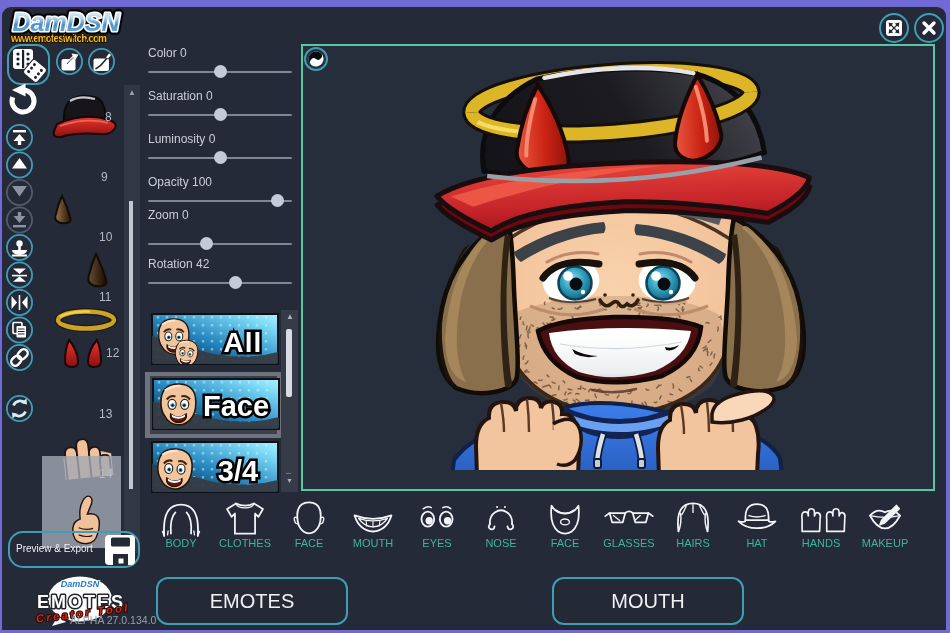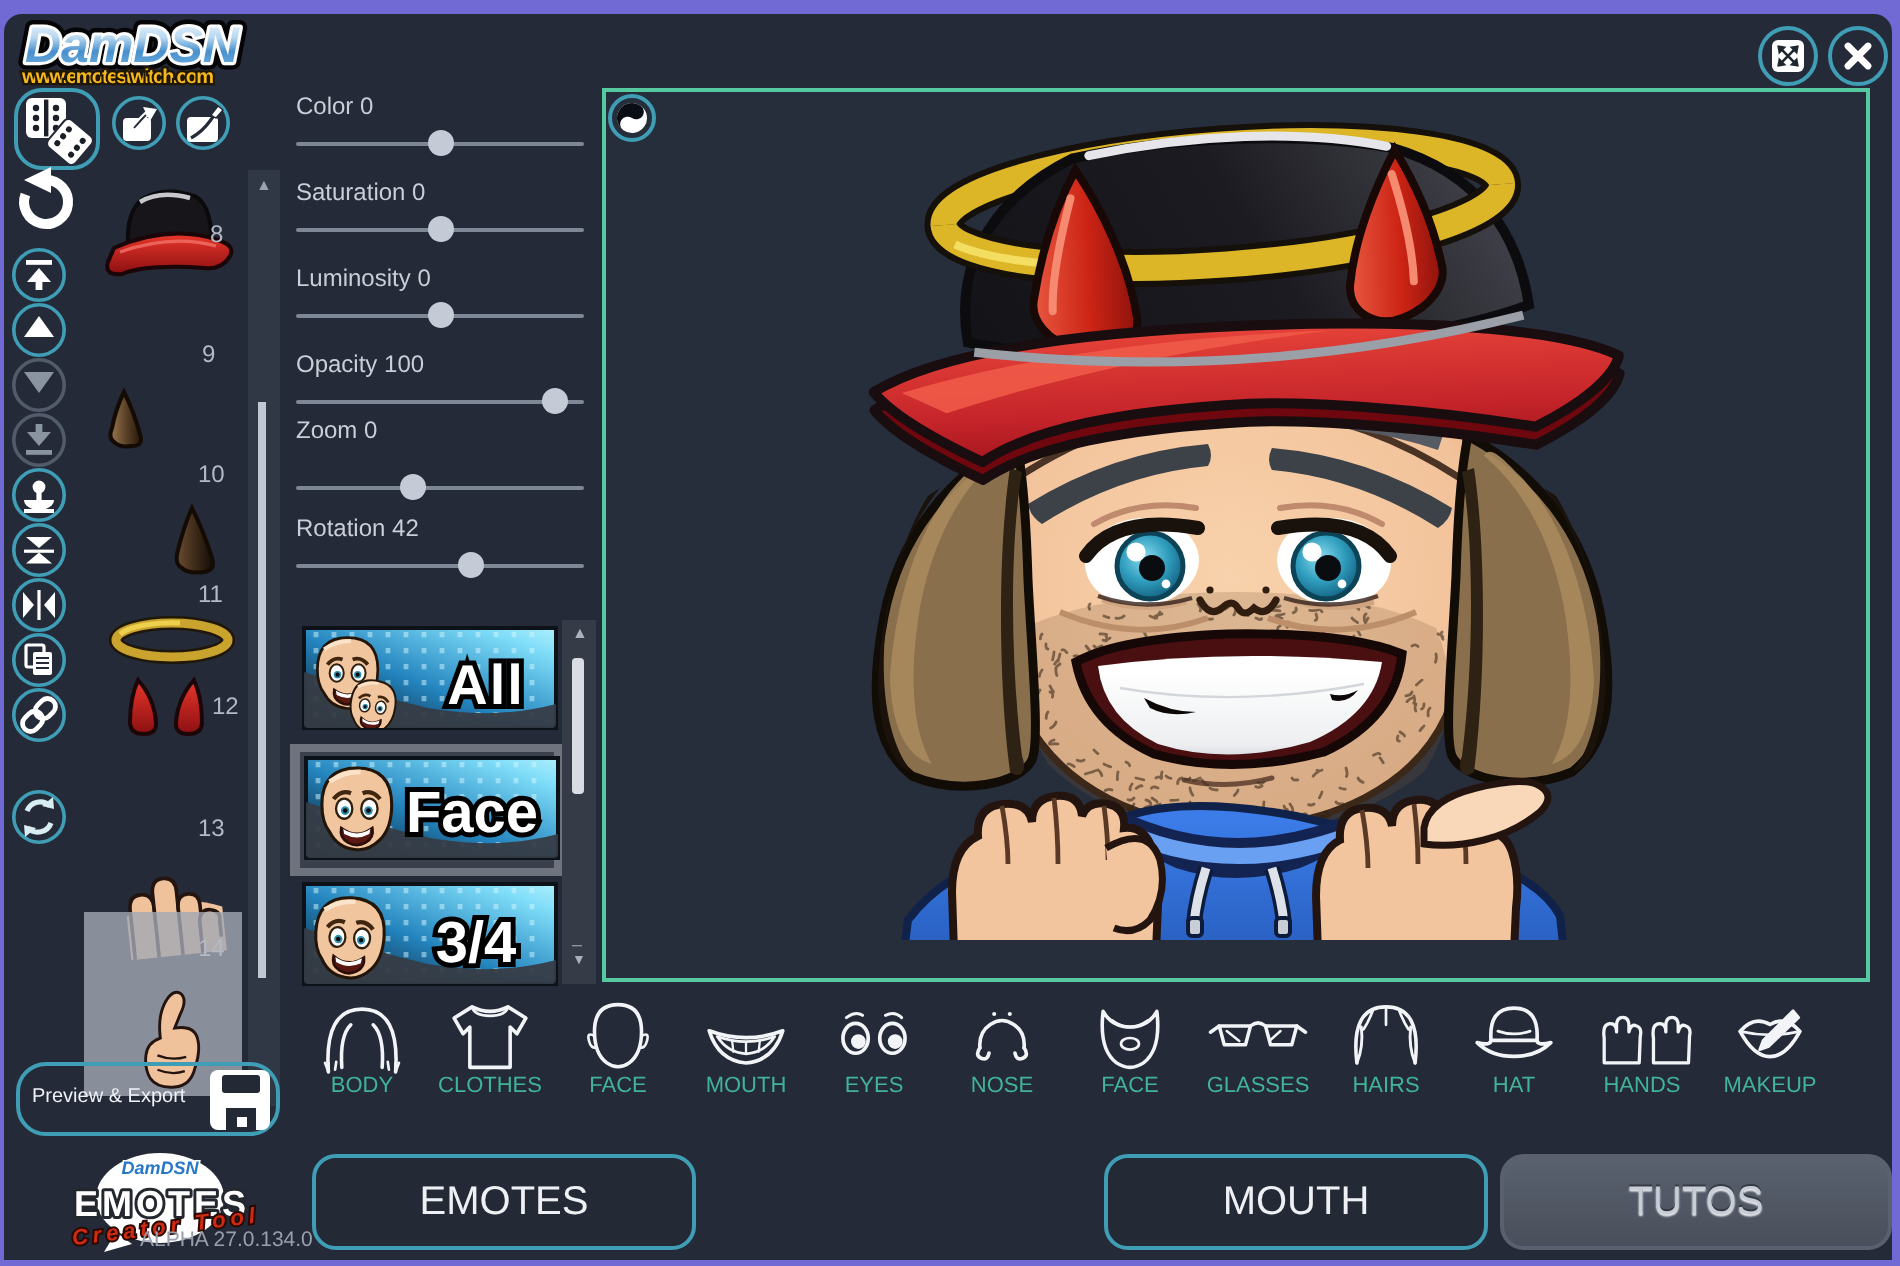--- a/index.html
+++ b/index.html
@@ -534,14 +534,13 @@
 <path d="M38 46 l-6 10 l14 -4 z" fill="#fff"></path>
 <text x="60" y="17" text-anchor="middle" font-size="9" font-weight="bold" font-style="italic" font-family="Liberation Sans,sans-serif" fill="#2878c8" stroke="#fff" stroke-width="1.6" paint-order="stroke">DamDSN</text>
 <text x="60" y="38" text-anchor="middle" font-size="18" font-weight="bold" font-family="Liberation Sans,sans-serif" fill="#fff" stroke="#23272e" stroke-width="3" paint-order="stroke" stroke-linejoin="round" textLength="86">EMOTES</text>
 <g transform="rotate(-7 62 46)">
           <text x="62" y="47" text-anchor="middle" font-size="11" font-weight="bold" font-style="italic" font-family="Liberation Sans,sans-serif" fill="#cf2a12" stroke="#2a0802" stroke-width="2" paint-order="stroke" textLength="92">Creator Tool</text>
         </g>
 </svg></div>
 <div class="abs" style="left:70px;top:614px;color:#99a0ab;font-size:10.5px">ALPHA 27.0.134.0</div>
 <div class="tab" style="left:156px;width:192px">EMOTES</div>
 <div class="tab" style="left:552px;width:192px">MOUTH</div>
-<div class="tab" style="left:750px;width:196px;border-color:#5a6070;background:linear-gradient(180deg,#5a616e,#49505c);color:#c9ced6;text-shadow:0 -1px 0 #343a44,0 1px 1px #f2f4f8">TUTOS</div>
 </div>
 
 </body></html>

